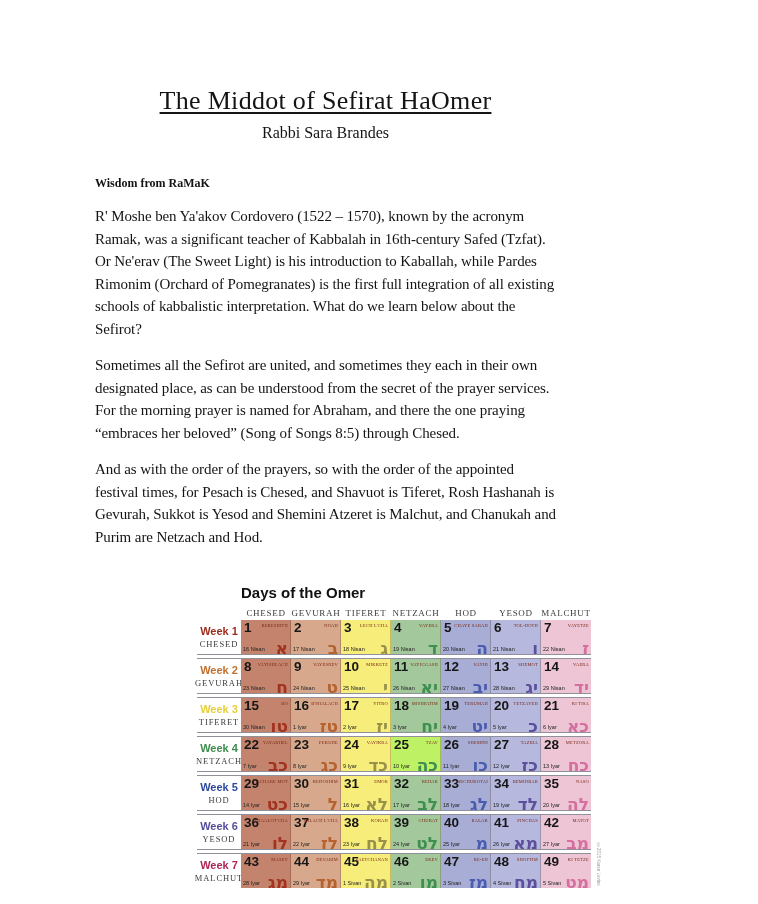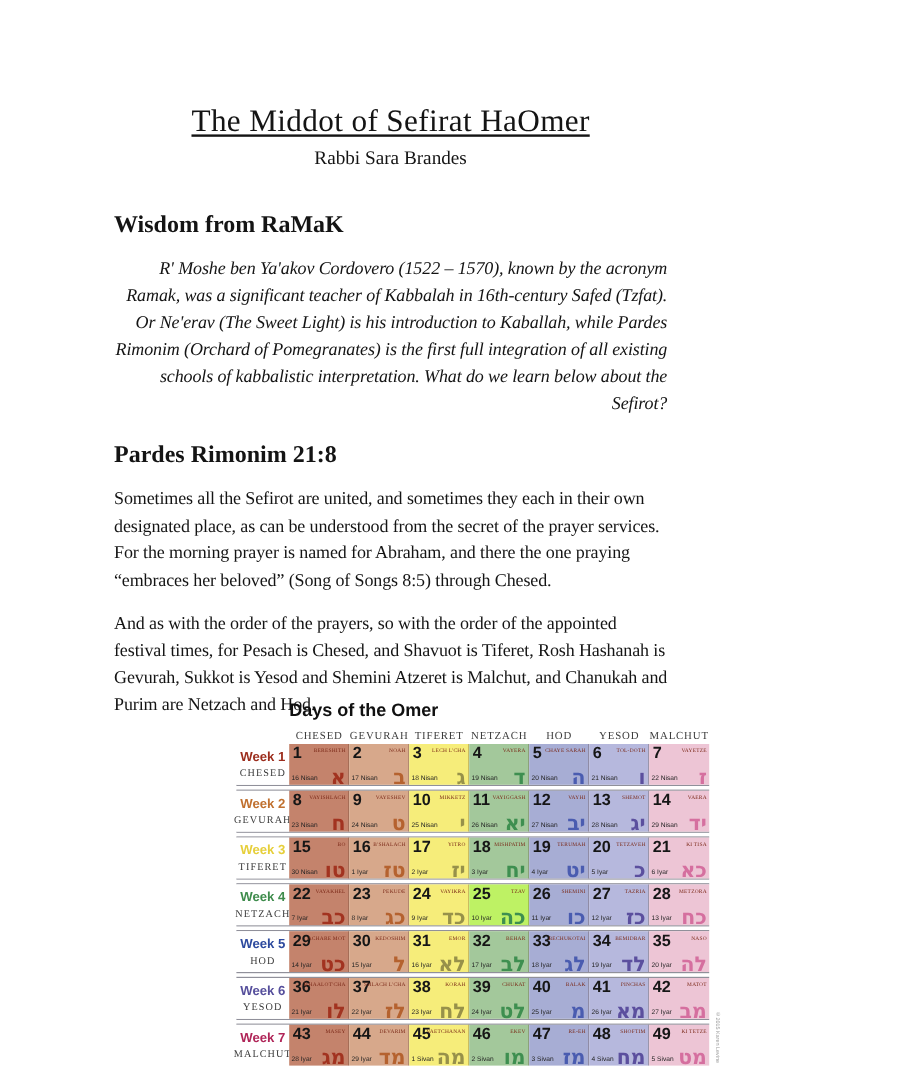--- a/index.html
+++ b/index.html
@@ -2,24 +2,24 @@
 <html><head>
 <meta charset="utf-8">
 <style>
   html,body{margin:0;padding:0;background:#fff;}
   .page{position:relative;width:650px;height:904px;background:#ffffff;overflow:hidden;
         font-family:"Liberation Serif",serif;color:#141414;margin-top:44px;}
   .content{padding:42px 94px 0 95px;}
   .doc-title{font-size:26px;font-weight:400;text-align:center;margin:0;
              text-decoration:underline;text-underline-offset:3px;letter-spacing:.3px;}
   .doc-subtitle{text-align:center;font-size:16px;margin-top:8px;}
-  .sec-heading{font-size:20px;font-weight:700;margin:34px 0 0 0;}
+  .sec-heading{font-size:12px;font-weight:700;margin:34px 0 0 0;}
   .sec-heading.second{margin-top:20px;}
   .para{font-size:15px;line-height:1.5;margin:14px 0 0 0;letter-spacing:-0.1px;}
-  .para.italic{font-style:italic;text-align:right;}
+  .para.italic{}
 
   
   .omer-chart{position:absolute;left:197px;top:540px;}
   .chart-title{font:700 15px "Liberation Sans",sans-serif;color:#101010;margin:0 0 7px 44px;}
   .hdr-row,.week-row{display:grid;grid-template-columns:44px repeat(7,50px);}
   .corner{background:#fff;}
   .hdr-cell{font-family:"Liberation Serif",serif;font-size:9px;letter-spacing:.7px;
             color:#3c3c3c;text-align:center;align-self:end;padding-bottom:2px;}
   .day-cell{position:relative;height:34px;border-right:1px solid rgba(70,45,25,.25);}
   .week-row .day-cell:last-child{border-right:none;}
@@ -41,21 +41,20 @@
 <body>
 
 <div class="page">
   <div class="content">
     <h1 class="doc-title">The Middot of Sefirat HaOmer</h1>
     <div class="doc-subtitle">Rabbi Sara Brandes</div>
 
     <h2 class="sec-heading">Wisdom from RaMaK</h2>
     <p class="para italic">R' Moshe ben Ya'akov Cordovero (1522 – 1570), known by the acronym Ramak, was a significant teacher of Kabbalah in 16th-century Safed (Tzfat). Or Ne'erav (The Sweet Light) is his introduction to Kaballah, while Pardes Rimonim (Orchard of Pomegranates) is the first full integration of all existing schools of kabbalistic interpretation. What do we learn below about the Sefirot?</p>
 
-    <h2 class="sec-heading second">Pardes Rimonim 21:8</h2>
     <p class="para">Sometimes all the Sefirot are united, and sometimes they each in their own designated place, as can be understood from the secret of the prayer services. For the morning prayer is named for Abraham, and there the one praying “embraces her beloved” (Song of Songs 8:5) through Chesed.</p>
     <p class="para">And as with the order of the prayers, so with the order of the appointed festival times, for Pesach is Chesed, and Shavuot is Tiferet, Rosh Hashanah is Gevurah, Sukkot is Yesod and Shemini Atzeret is Malchut, and Chanukah and Purim are Netzach and Hod.</p>
   </div>
 
   <div class="omer-chart">
     <div class="chart-title">Days of the Omer</div>
     <div id="omer-grid">
         <div class="hdr-row">
           <div class="corner"></div>
           <div class="hdr-cell">CHESED</div>

